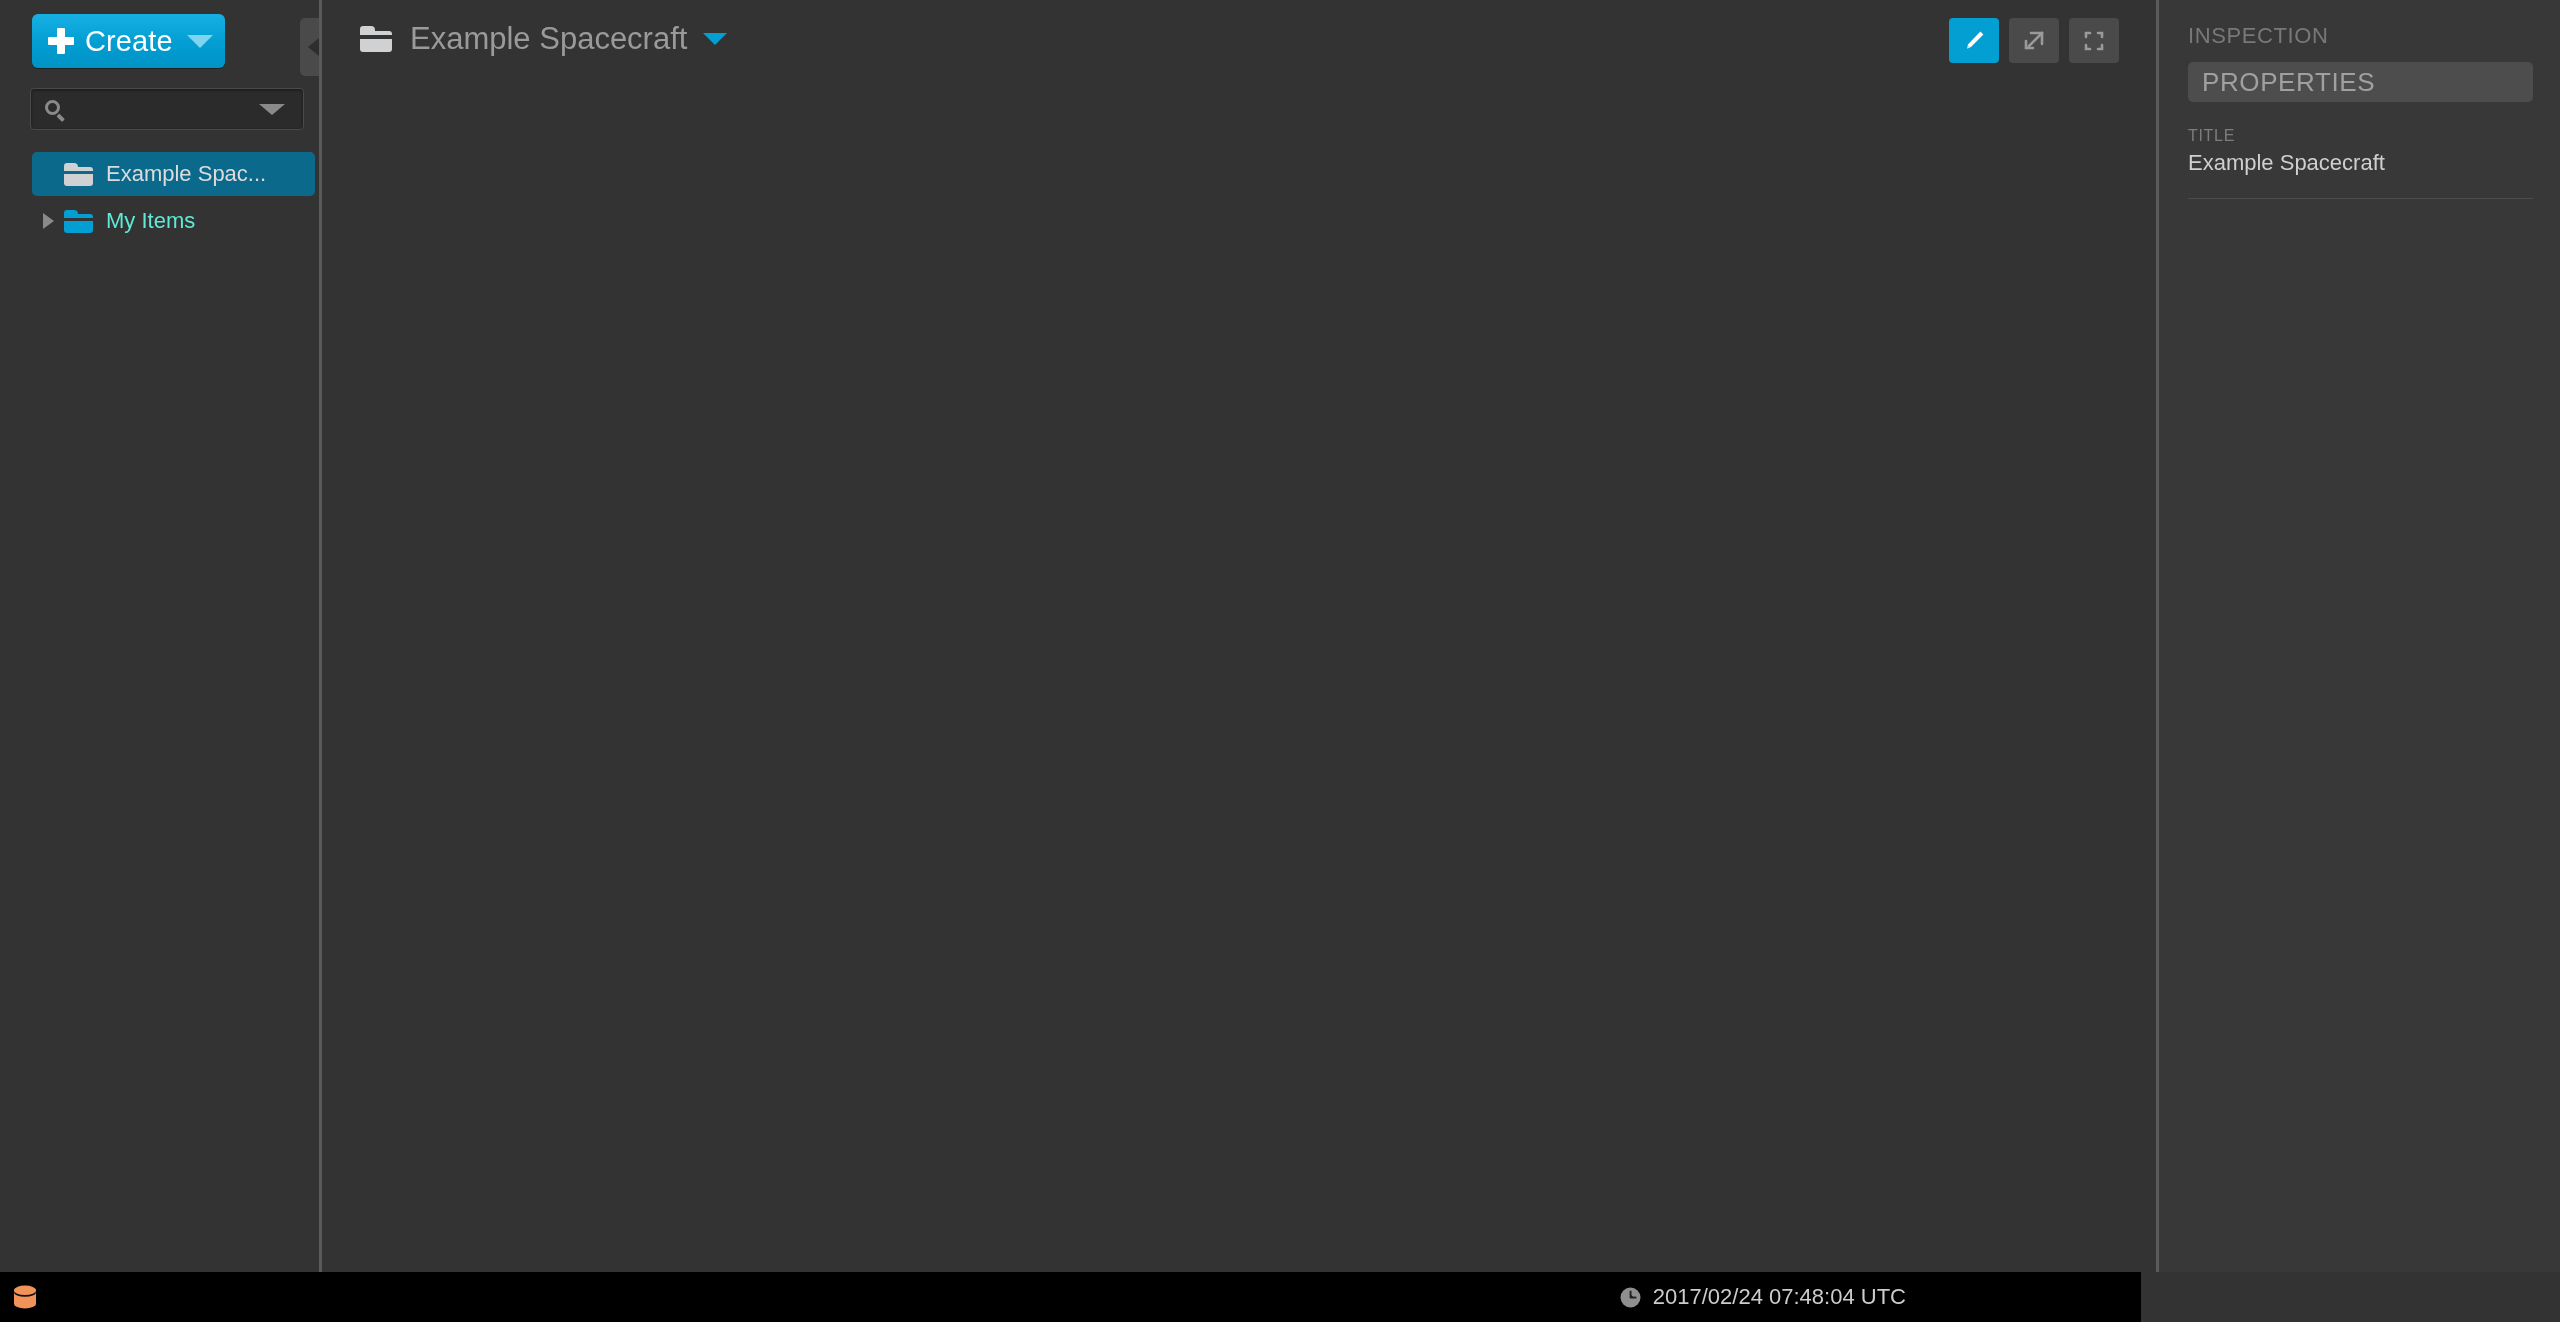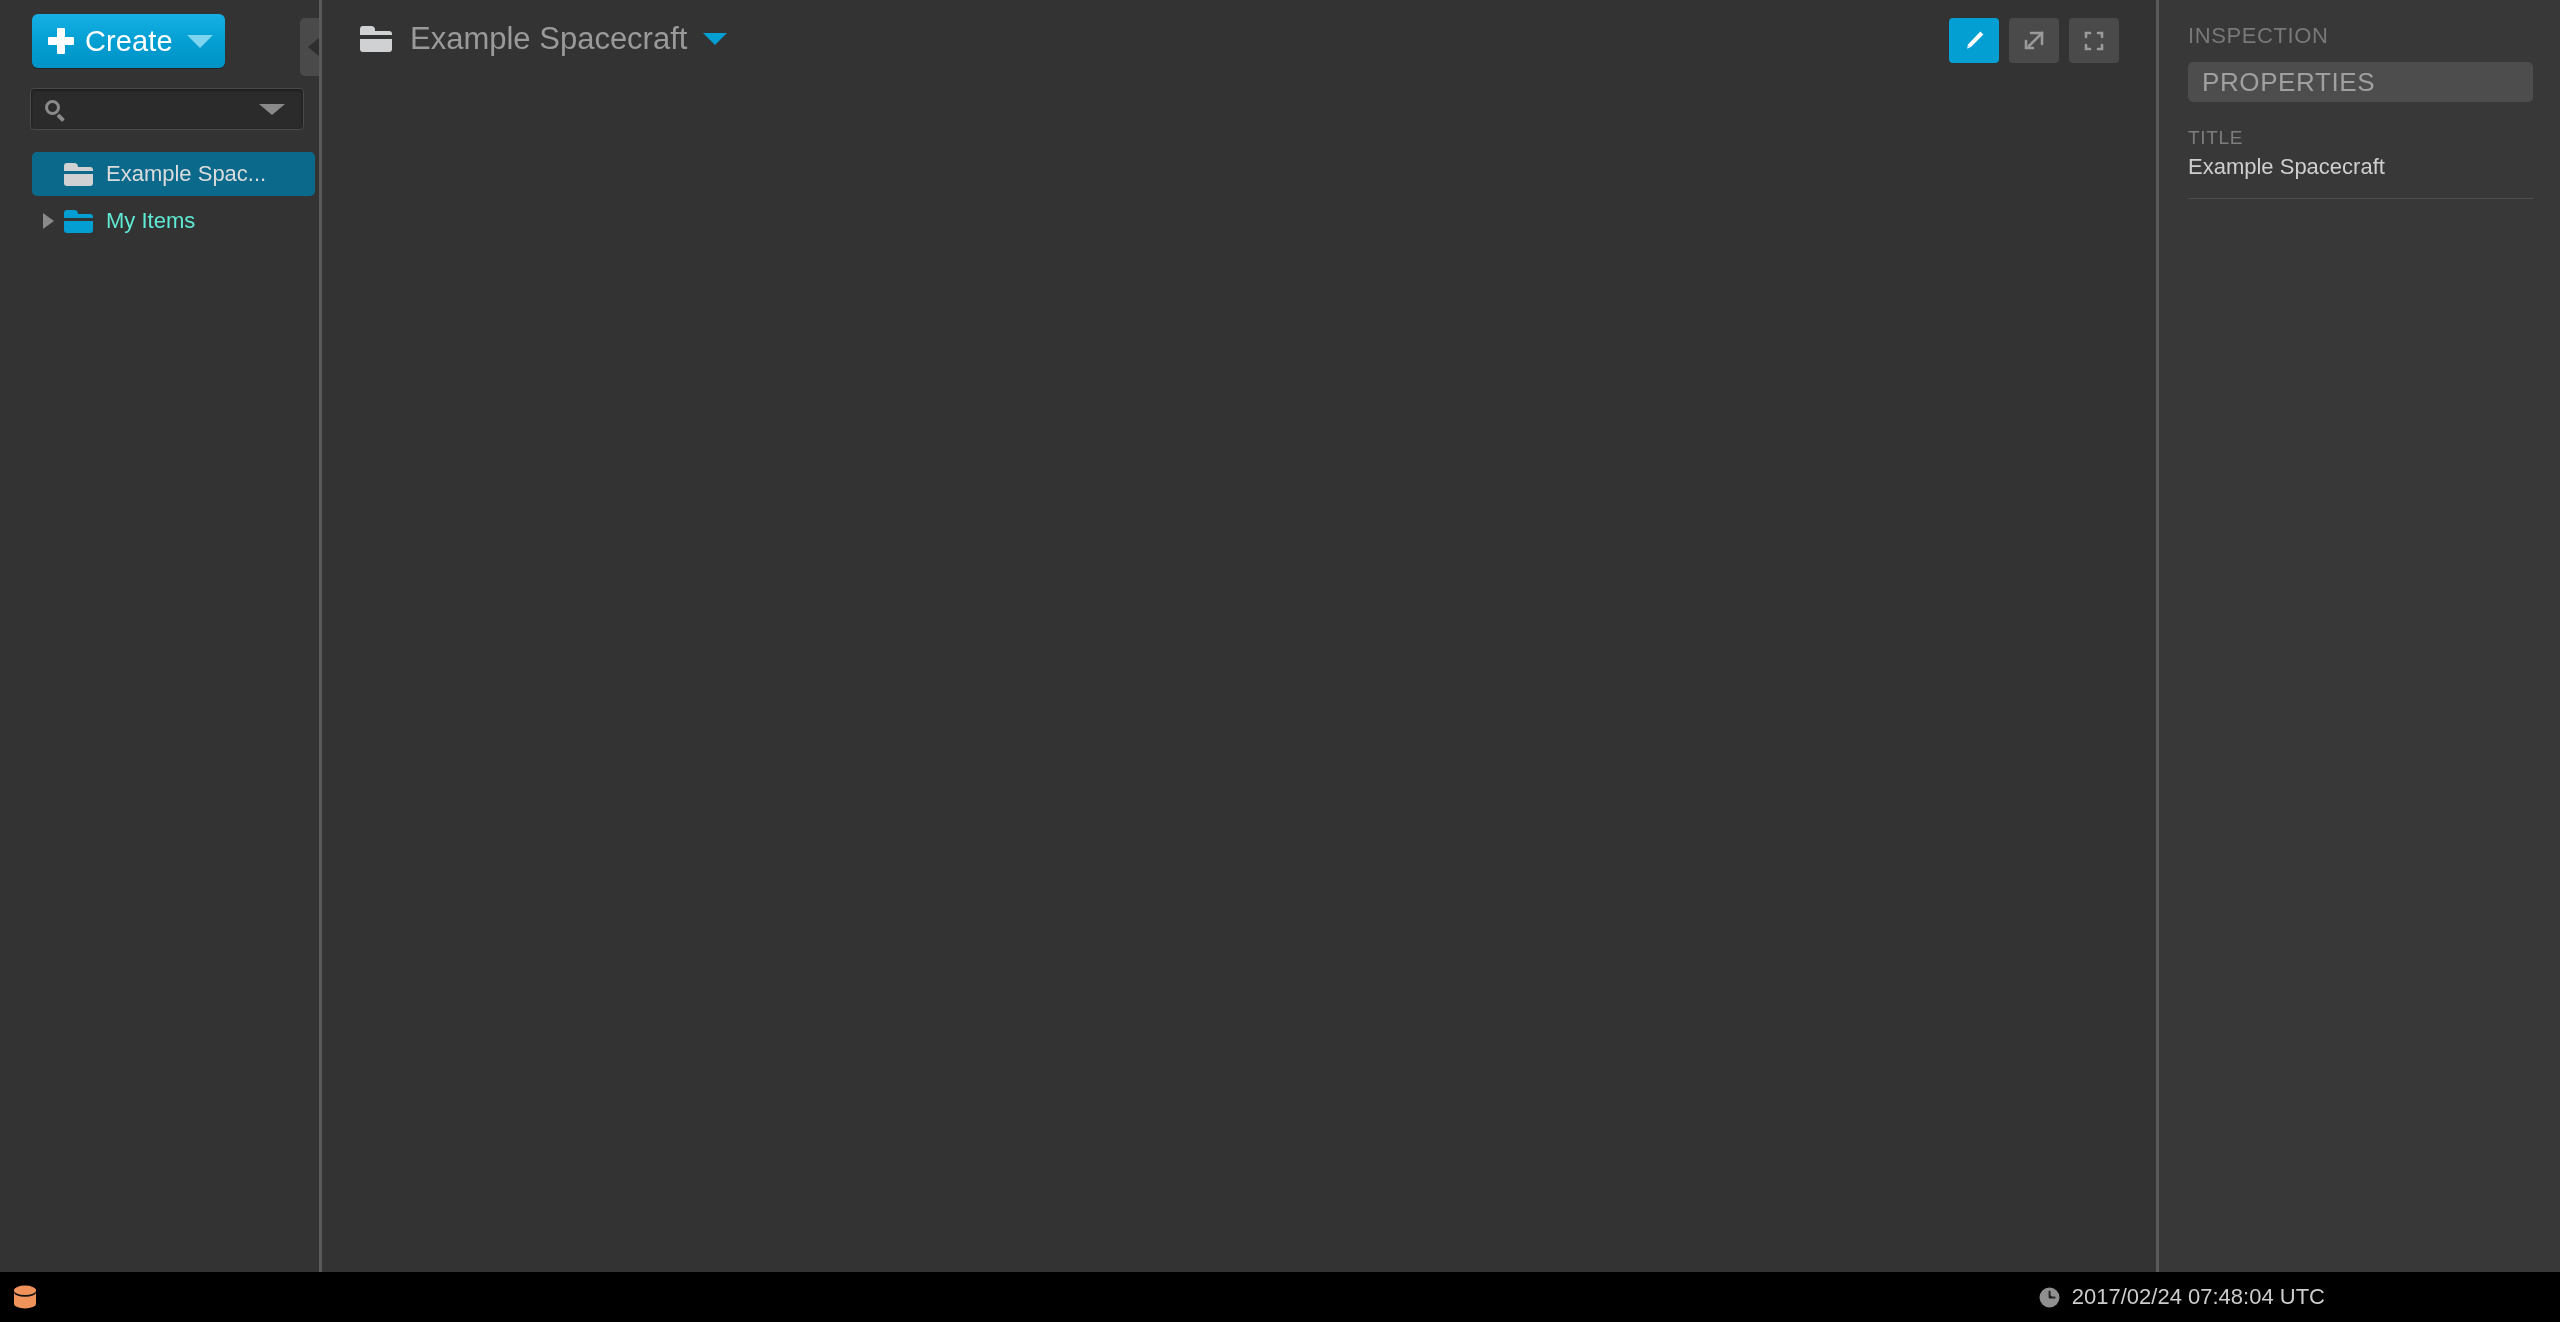--- a/index.html
+++ b/index.html
@@ -172,30 +172,30 @@
   #properties-tab {
     position: absolute; left: 29px; top: 62px; width: 345px; height: 40px;
     background: #4d4d4d; border-radius: 5px; display: flex; align-items: center;
     cursor: pointer;
   }
   #properties-tab span {
     margin-left: 14px; font-size: 26px; color: #a0a0a0; letter-spacing: .6px;
   }
   .prop-block { position: absolute; left: 29px; width: 345px; }
   .prop-key {
-    font-size: 19px; color: #7d7d7d; letter-spacing: .7px; margin-bottom: 5px;
+    font-size: 16px; color: #7d7d7d; letter-spacing: .7px; margin-bottom: 5px;
   }
   .prop-value { font-size: 22px; color: #cfcfcf; }
   .prop-rule {
     position: absolute; left: 29px; width: 345px; height: 1px; background: #4d4d4d;
   }
 
   
   #statusbar {
-    position: absolute; left: 0; top: 1272px; width: 2560px; height: 50px;
+    position: absolute; left: 0; top: 1272px; width: 2141px; height: 50px;
     background: #000000;
   }
   #db-icon { position: absolute; left: 12px; top: 13px; width: 26px; height: 24px; }
   #clock-stamp {
     position: absolute; right: 235px; top: 0; height: 50px;
     display: flex; align-items: center; gap: 11px;
   }
   #clock-text { font-size: 22px; color: #cccccc; white-space: nowrap; }
 </style>
 </head>

